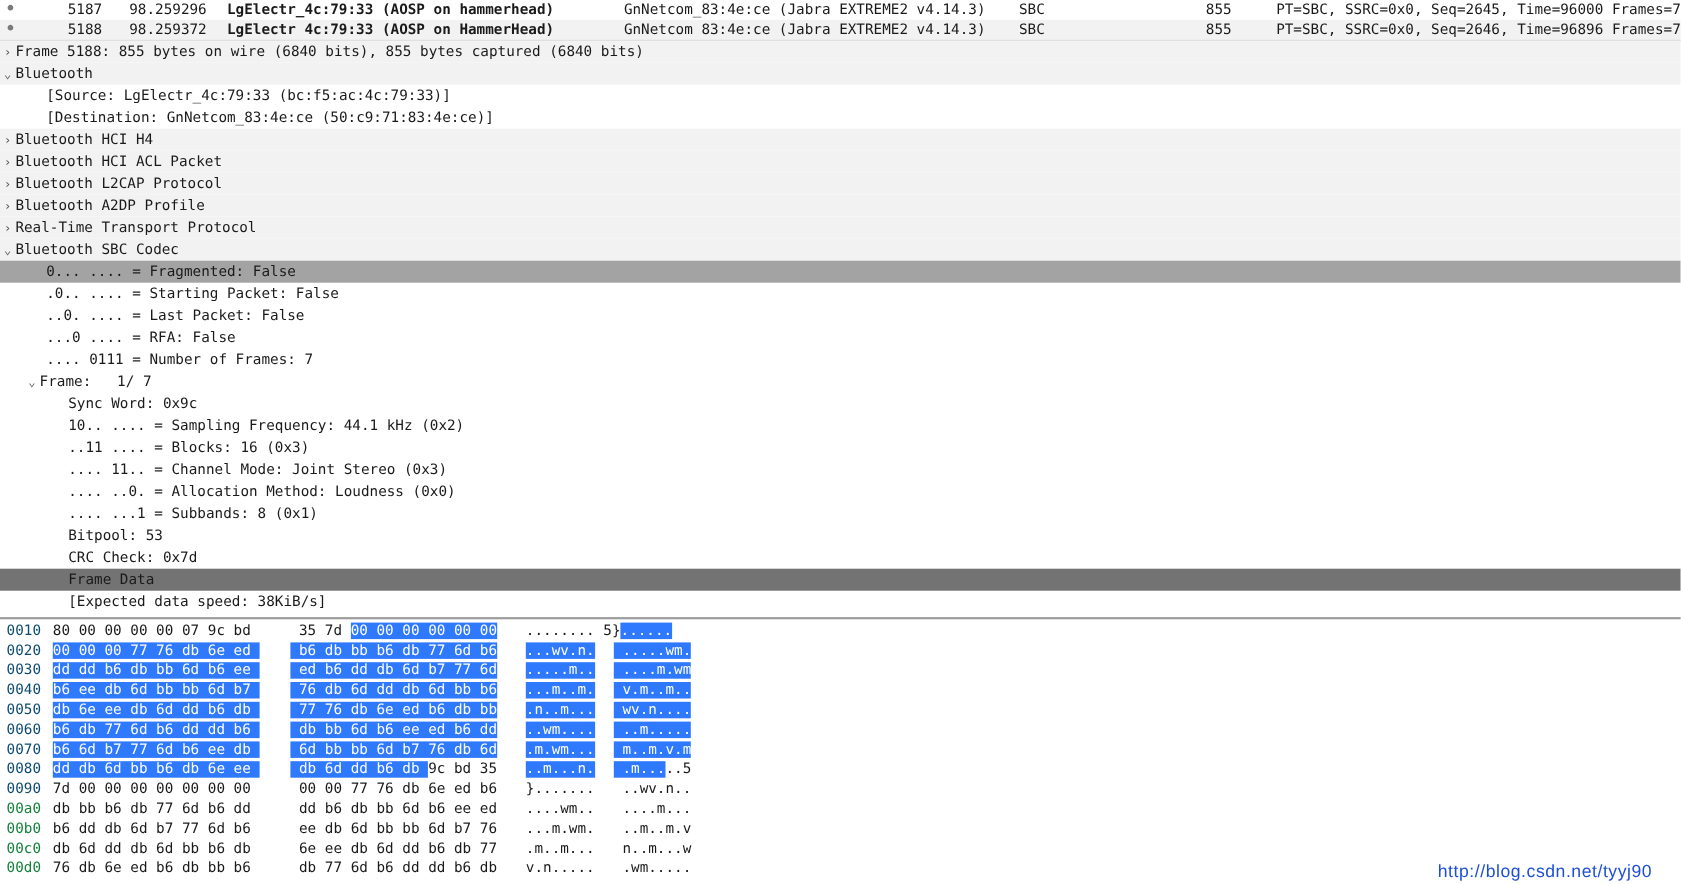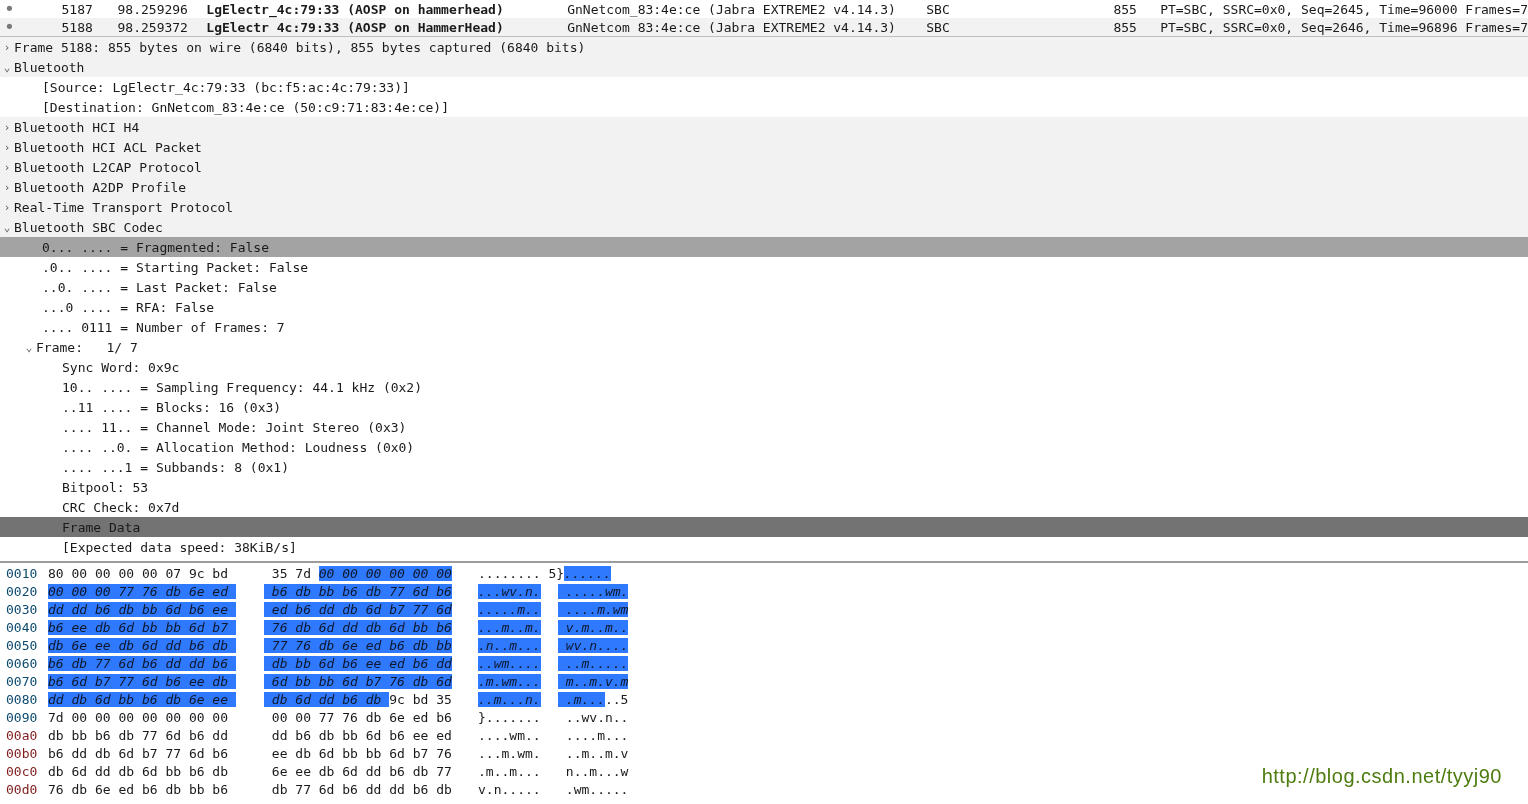--- a/index.html
+++ b/index.html
@@ -8,45 +8,45 @@
   
   .packet-list { border-bottom:1px solid #bfbfbf; }
   .packet-row { display:flex; align-items:center; height:18px; white-space:pre; padding-left:4px; }
   .packet-row.alt { background:#f2f2f2; }
   .pk-marker { width:14px; display:inline-block; font-size:18px; line-height:10px; color:#7a7a7a; }
   .pk-no   { display:inline-block; width:58px;  text-align:left;margin-left:44px; }
   .pk-time { display:inline-block; width:92px;  }
   .pk-src  { display:inline-block; width:350px;font-weight:bold; }
   .pk-dst  { display:inline-block; width:372px;margin-left:23px; }
   .pk-proto{ display:inline-block; width:176px; }
-  .pk-len  { display:inline-block; width:60px;  text-align:center; }
+  .pk-len  { display:inline-block; width:60px;  text-align:left; }
   .pk-info { display:inline-block; padding-left:6px; }
 
   
   .detail { height:526px; overflow:hidden; background:#fff; border-bottom:2px solid #9c9c9c; }
   .detail-row { display:flex; align-items:center; height:20px; white-space:pre; }
   .detail-row.top-alt { background:#f2f2f2; }
   .detail-row.hl-light { background:#a3a3a3; }
   .detail-row.hl-sel   { background:#737373; }
   .twisty { width:14px; display:inline-block; text-align:center; color:#555; font-size:11px;}
   .indent1 { padding-left:22px; }
   .indent2 { padding-left:42px; }
   .indent3 { padding-left:62px; }
 
   
   .hex { font-family:"DejaVu Sans Mono",monospace; font-size:13px; line-height:18px; padding-top:2px; }
   .hex-row { display:flex; white-space:pre; height:18px; }
   .hx-addr   { width:48px; color:#0c4a6e; padding-left:6px;}
-  .hx-addr.dim { color:#7f1d1d; }
+  .hx-addr.dim { color:#15803d; }
   .hx-bytes1 { width:210px; }
   .hx-bytes2 { width:200px; margin-left:6px;}
   .hx-ascii1 { width:80px; margin-left:14px;}
   .hx-ascii2 { width:96px; }
-  .hl { background:#2f79ff; color:#0f172a;font-style:italic; }
-  .watermark { position:absolute; right:26px; bottom:16px; color:#4d7c0f; font-family:Arial,sans-serif; font-size:20px; letter-spacing:.5px;}
+  .hl { background:#2f79ff; color:#ffffff; }
+  .watermark { position:absolute; right:26px; bottom:2px; color:#1d4ed8; font-family:Arial,sans-serif; font-size:16px; letter-spacing:.5px;}
 </style>
 </head>
 <body>
 
 <div class="packet-list">
   <div class="packet-row">
     <span class="pk-marker">•</span>
     <span class="pk-no">5187</span>
     <span class="pk-time">98.259296</span>
     <span class="pk-src">LgElectr_4c:79:33 (AOSP on hammerhead)</span>

